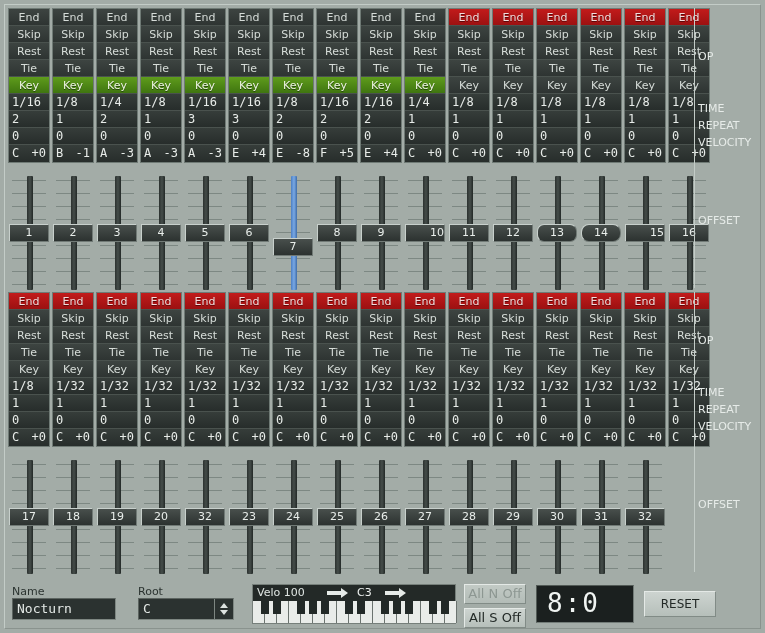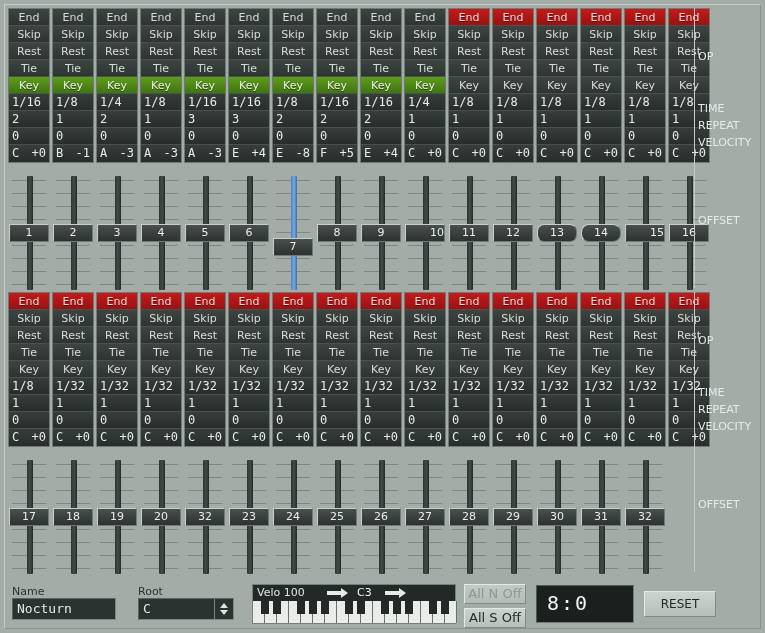--- a/index.html
+++ b/index.html
@@ -169,21 +169,21 @@
   .btn.disabled{color:#8d9792;background:linear-gradient(#c2cac5,#b3bcb7);}
   .btn.big{font-size:12px;line-height:24px;}
 
   .lcd{
     position:absolute;background:#1b201f;
     border:1px solid #737c78;
     border-top-color:#525a56;border-left-color:#525a56;
     box-sizing:border-box;
     color:#f0f4f2;
     font-family:"DejaVu Sans Mono","Liberation Mono",monospace;
-    font-size:20px;line-height:34px;padding-left:10px;
+    font-size:26px;line-height:34px;padding-left:10px;
     letter-spacing:2px;
   }
 </style>
 </head>
 <body>
 
 <div id="app">
   <div class="panel-frame"></div>
 
   <div class="bank" id="bank1" style="top:8px;">

